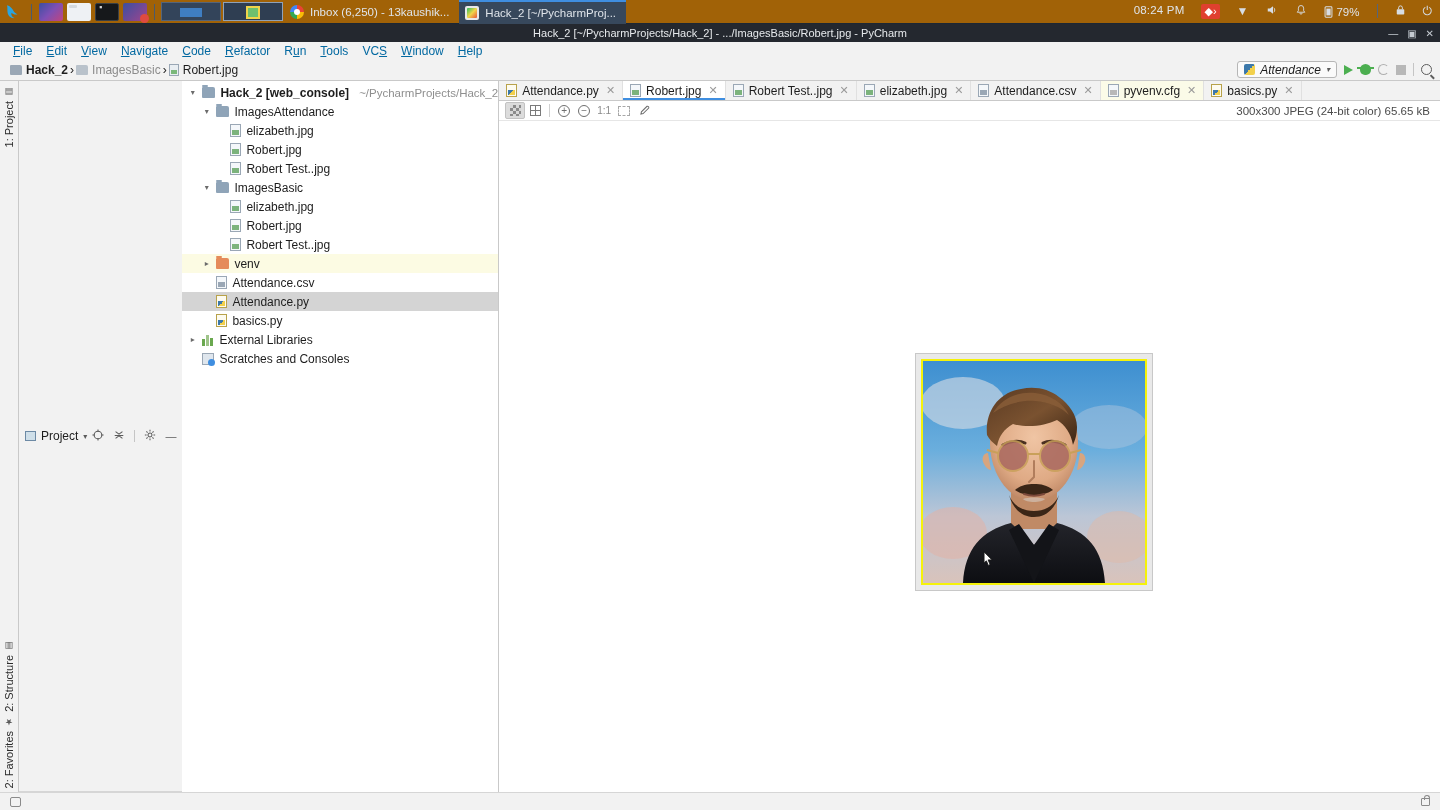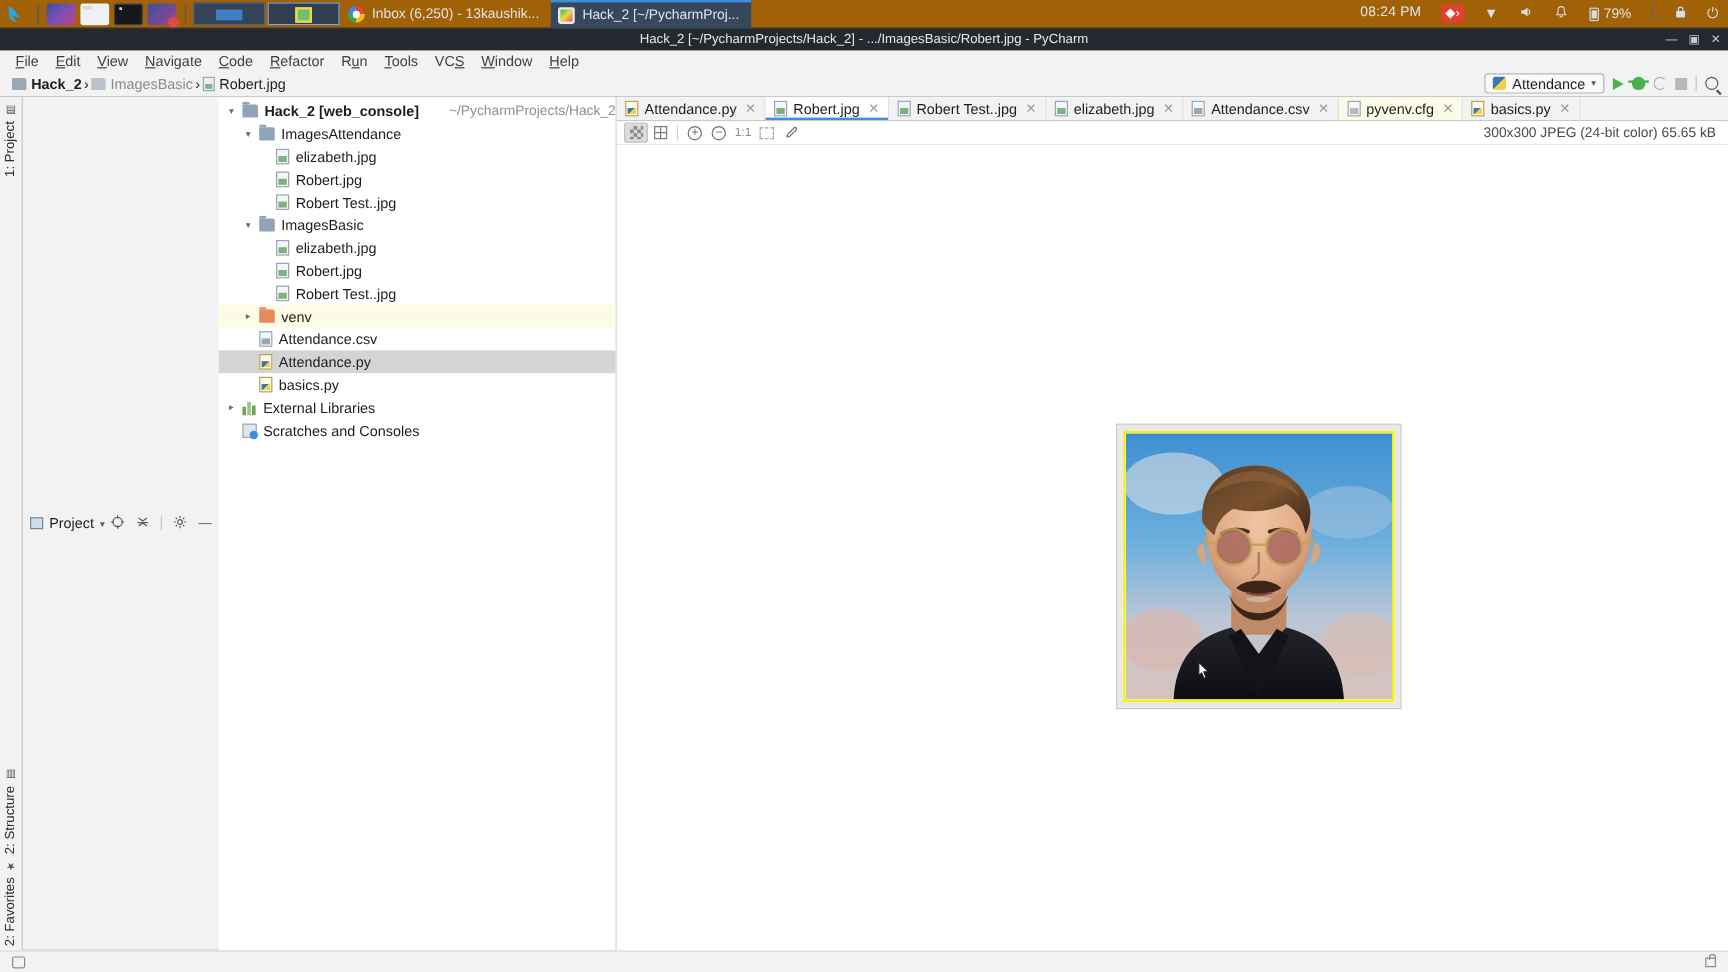--- a/index.html
+++ b/index.html
@@ -87,41 +87,41 @@
     display: flex; align-items: center; gap: 9px; color: #c4cad1; font-size: 10px;
   }
   .wctrl .b { cursor: default; }
 
   .menubar {
     flex: 0 0 17px; background: #f2f2f2;
     display: flex; align-items: center; gap: 0; padding-left: 6px;
     border-bottom: 0px;
     font-size: 12px;
   }
-  .menubar .mi { padding: 1px 7px; color: #404040; white-space: nowrap; }
+  .menubar .mi { padding: 1px 7px; color: #0369a1; white-space: nowrap; }
   .menubar .mi u { text-decoration: underline; }
 
   .navbar {
     flex: 0 0 22px; background: #f2f2f2;
     display: flex; align-items: center; padding-left: 8px;
     border-bottom: 1px solid #c9c9c9;
     font-size: 12px; gap: 0;
   }
   .crumb { display: flex; align-items: center; gap: 4px; padding: 0 2px; }
   .crumb.bold { font-weight: bold; }
   .crumb.dim { color: #8c8c8c; }
   .mini-folder { width: 12px; height: 10px; background: #9aa7b5; border-radius: 1px 2px 1px 1px; display:inline-block;}
   .mini-folder.dim { background: #b9c2cb; }
   .mini-file { width: 10px; height: 12px; background: #e9eef2; border: 1px solid #9aa7b5; display:inline-block; position:relative;}
   .mini-file::after{content:"";position:absolute;left:1px;bottom:1px;width:6px;height:4px;background:#7ab87a;}
   .nav-right { margin-left: auto; display: flex; align-items: center; gap: 7px; padding-right: 8px; }
   .runcfg {
     display: flex; align-items: center; gap: 5px;
     border: 1px solid #b6b6b6; background: #fafafa;
-    border-radius: 3px; padding: 1px 6px; height: 17px;
+    border-radius: 3px; padding: 1px 6px; height: 17px; font-style: italic;
   }
   .py-dot { width: 11px; height: 11px; border-radius: 2px;
     background: linear-gradient(135deg,#3c78aa 50%, #f2d04b 50%); display:inline-block;}
   .tri-run { width:0;height:0;border-left:9px solid #4caf50;border-top:5px solid transparent;border-bottom:5px solid transparent;}
   .bug { width: 11px; height: 11px; border-radius: 50% 50% 45% 45%; background: #4caf50; position: relative; }
   .bug::before{content:"";position:absolute;left:-3px;top:3px;width:17px;height:1.5px;background:#4caf50;}
   .cov { width: 11px; height: 11px; border: 1.5px solid #b0b0b0; border-radius: 50%; border-right-color: transparent; }
   .stopsq { width: 10px; height: 10px; background: #b8b8b8; }
   .mag { width: 11px; height: 11px; border: 1.5px solid #5c5c5c; border-radius: 50%; position: relative; }
   .mag::after { content:""; position:absolute; right:-4px; bottom:-3px; width:5px;height:1.5px;background:#5c5c5c;transform:rotate(45deg);}
@@ -180,21 +180,21 @@
   .file-ic.py::after { background: linear-gradient(135deg,#3c78aa 50%,#f2d04b 50%); }
   .file-ic.cfg::after { background: #b8b8b8; }
   .lib-ic { width: 12px; height: 12px; display: flex; align-items: flex-end; gap: 1px; }
   .lib-ic i { width: 3px; background: #6aa84f; display:block; }
   .lib-ic i:nth-child(1){height:7px;background:#6aa84f;}
   .lib-ic i:nth-child(2){height:11px;background:#9fc48a;}
   .lib-ic i:nth-child(3){height:8px;background:#6aa84f;}
   .scr-ic { width: 12px; height: 12px; background: #dfe6ed; border:1px solid #9aa7b5; position:relative;}
   .scr-ic::after{content:"";position:absolute;right:-2px;bottom:-2px;width:7px;height:7px;border-radius:50%;background:#3f8ee0;}
   .tlabel-bold { font-weight: bold; }
-  .tpath { color: #8f8f8f; margin-left: 20px; font-size: 11.5px; }
+  .tpath { color: #8f8f8f; margin-left: 5px; font-size: 11.5px; }
 
   
   .editor-area { flex: 1; display: flex; flex-direction: column; min-height: 0; background: #fff; }
   .tabs-row {
     flex: 0 0 20px; background: #f2f2f2; display: flex; align-items: stretch;
     border-bottom: 1px solid #c9c9c9; overflow: hidden;
   }
   .tab {
     display: flex; align-items: center; gap: 5px; padding: 0 7px;
     font-size: 12px; white-space: nowrap; border-right: 1px solid #e0e0e0;

